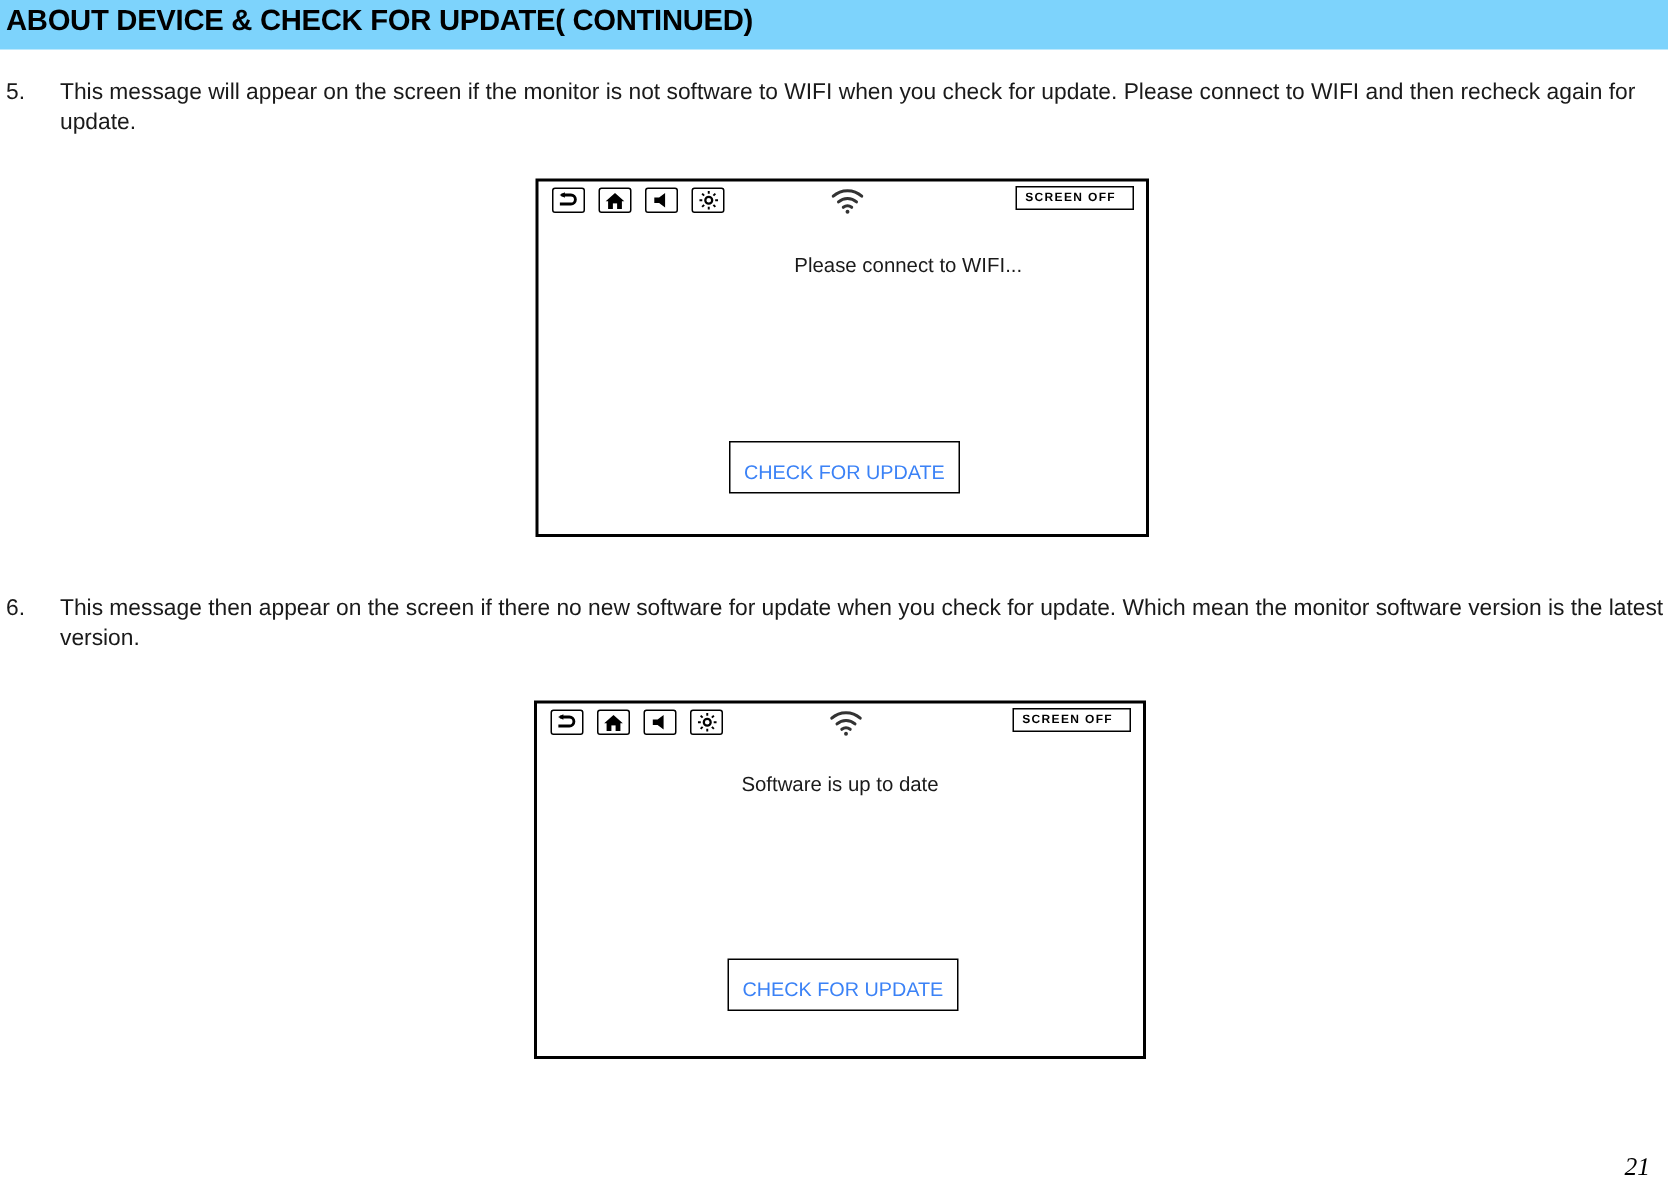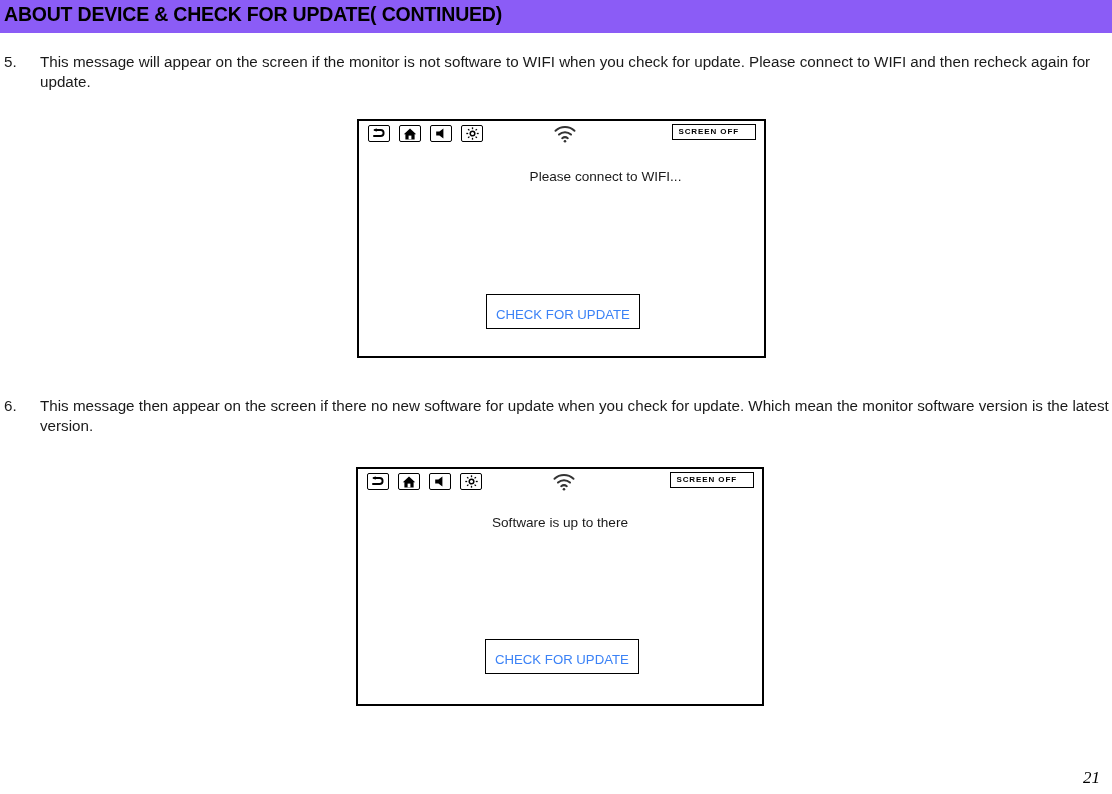--- a/index.html
+++ b/index.html
@@ -16,21 +16,21 @@
     overflow: hidden;
   }
 
   
   .header-band {
     position: absolute;
     left: 0;
     top: 0;
     width: 1112px;
     height: 33px;
-    background: #8b5cf6;
+    background: #7dd3fc;
   }
   .header-title {
     position: absolute;
     left: 4px;
     top: 3px;
     font-size: 19.5px;
     font-weight: bold;
     letter-spacing: -0.2px;
     white-space: nowrap;
     color: #000;
@@ -100,21 +100,21 @@
     width: 24px;
     height: 18px;
   }
   .wifi-icon svg { display: block; }
 
   .screen-off-btn {
     position: absolute;
     right: 8px;
     top: 3px;
     border: 1.3px solid #000;
-    padding: 2px 16px 2px 5px;
+    padding: 2px 11px 2px 5px;
     font-size: 8px;
     font-weight: bold;
     letter-spacing: 0.9px;
     line-height: 10px;
     background: #fff;
     color: #000;
     white-space: nowrap;
   }
 
   .screen-message {
@@ -285,18 +285,18 @@
         <path d="M2.5 5.8 A14 14 0 0 1 21.5 5.8" fill="none" stroke="#333" stroke-width="2" stroke-linecap="round"></path>
         <path d="M6.0 9.6 A9 9 0 0 1 18.0 9.6" fill="none" stroke="#333" stroke-width="2" stroke-linecap="round"></path>
         <path d="M9.2 13.2 A4.6 4.6 0 0 1 14.8 13.2" fill="none" stroke="#333" stroke-width="2" stroke-linecap="round"></path>
         <circle cx="12" cy="16.2" r="1.3" fill="#333"></circle>
       </svg>
     </div>
 
     <div class="screen-off-btn">SCREEN OFF</div>
   </div>
 
-  <div class="screen-message" id="msg-2">Software is up to there</div>
+  <div class="screen-message" id="msg-2">Software is up to date</div>
 
   <div class="check-update-btn" id="check-btn-2">CHECK FOR UPDATE</div>
 </div>
 
 <div class="page-number">21</div>
 
 </body></html>

